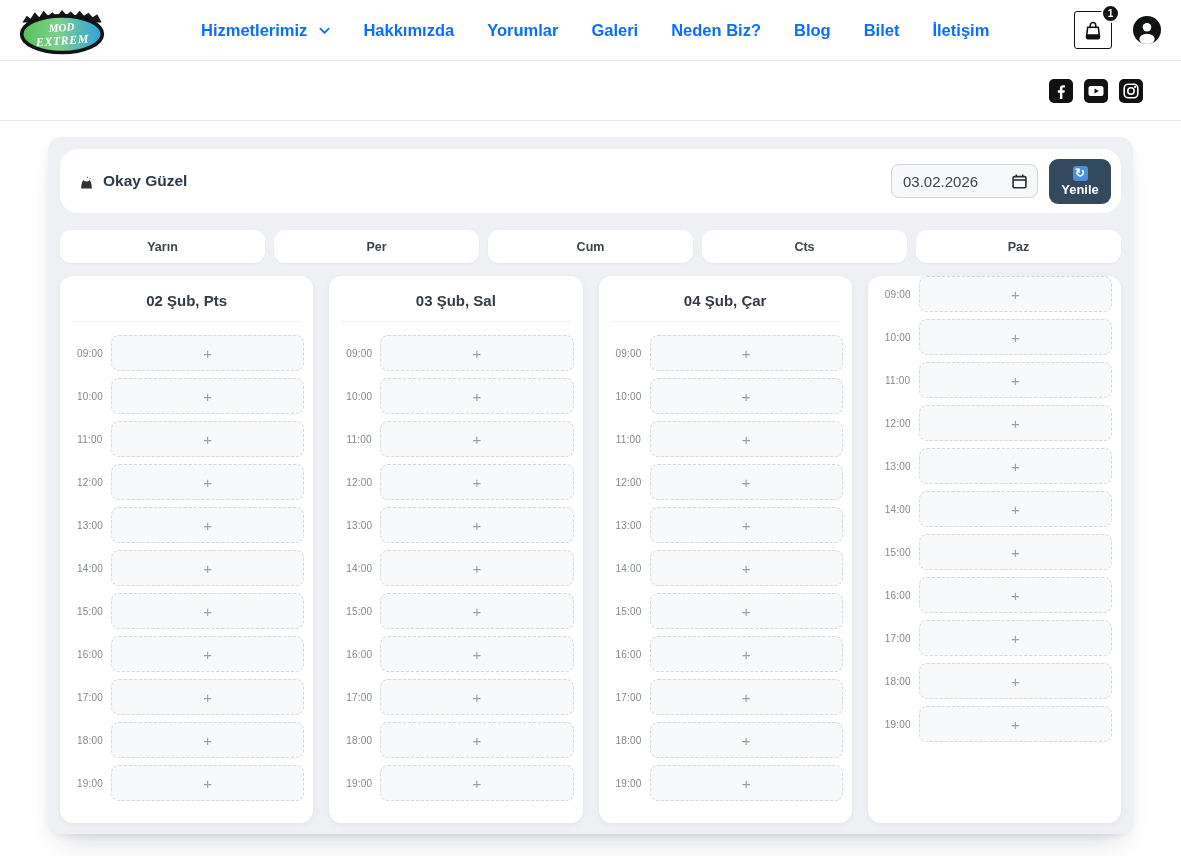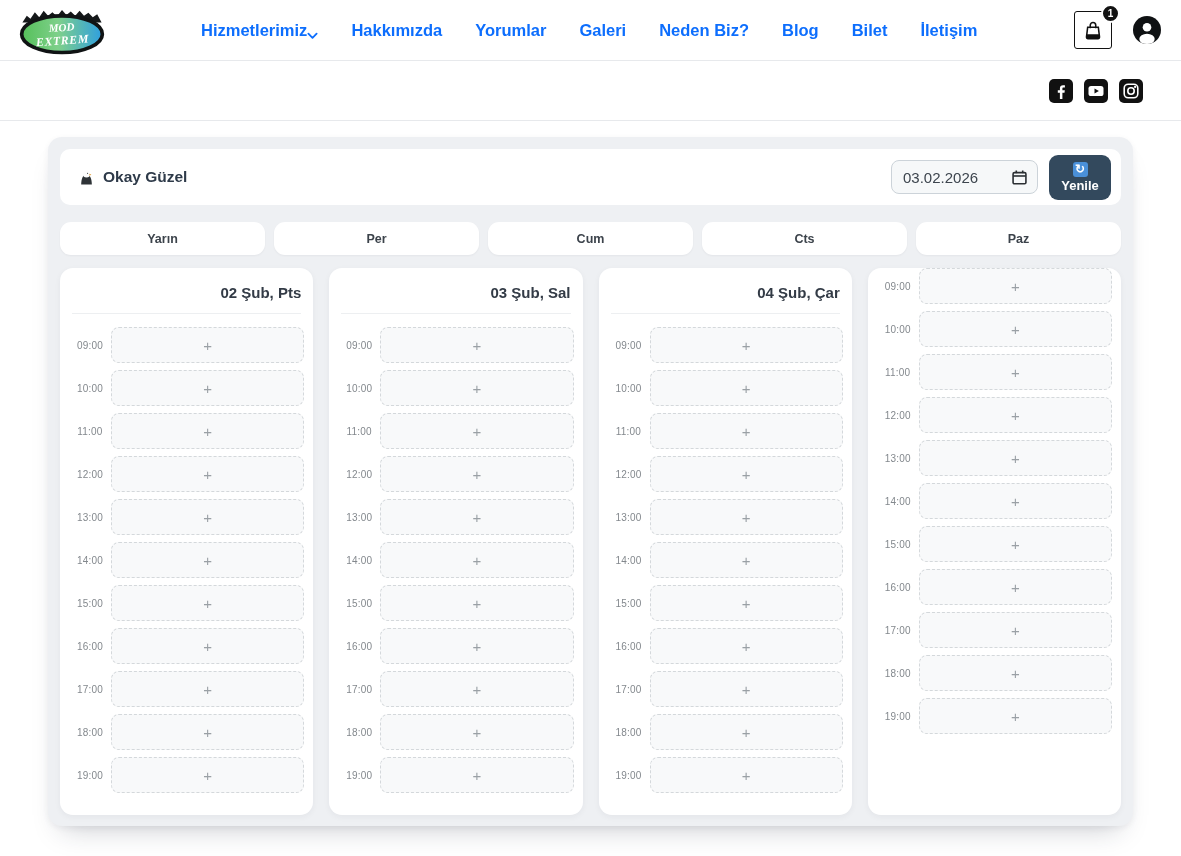--- a/index.html
+++ b/index.html
@@ -5,42 +5,42 @@
   * { margin:0; padding:0; box-sizing:border-box; }
   html,body { width:1181px; height:856px; background:#ffffff; overflow:hidden;
     font-family:"Liberation Sans", sans-serif; }
 
   
   .topbar { height:61px; display:flex; align-items:center; padding:0 20px 0 18px;
     border-bottom:1px solid #e7e9ec; background:#fff; }
   .logo { display:block; margin-top:2px; }
   .nav-links { display:flex; align-items:center; gap:33px; margin-left:95px; }
   .nav-link { color:#0d6efd; text-decoration:none; font-size:16.5px; font-weight:600;
-    display:flex; align-items:flex-end; gap:0; white-space:nowrap; }
+    display:flex; align-items:center; gap:12px; white-space:nowrap; }
   .chev { margin-top:2px; }
   .nav-right { margin-left:auto; display:flex; align-items:center; gap:21px; }
   .cart-btn { position:relative; width:38px; height:38px; background:#fff;
     border:1.6px solid #121212; border-radius:3px; cursor:pointer;
     display:flex; align-items:center; justify-content:center; }
   .cart-badge { position:absolute; top:-8px; right:-9px; width:19px; height:19px;
     background:#121212; border:2px solid #fff; border-radius:50%; color:#fff;
     font-size:10px; font-weight:bold; display:flex; align-items:center; justify-content:center; }
   .account-btn { background:none; border:none; cursor:pointer; display:flex; }
 
   
   .socialbar { height:60px; display:flex; align-items:center; justify-content:flex-end;
     gap:11px; padding-right:38px; border-bottom:1px solid #e7e9ec; background:#fff; }
   .soc-btn { background:none; border:none; cursor:pointer; display:flex; }
 
   
   .main { padding:16px 48px 0; }
   .panel { background:#eef0f3; border-radius:14px; padding:12px 12px 11px;
     box-shadow:0 16px 26px -14px rgba(30,40,60,.25), 0 2px 6px rgba(30,40,60,.06); }
 
-  .panel-header { background:#fff; border-radius:10px; height:56px; display:flex;
+  .panel-header { background:#fff; border-radius:18px; height:64px; display:flex;
     align-items:center; padding:0 10px 0 18px; margin-bottom:17px; }
   .person { display:flex; align-items:center; gap:8px; font-size:15.5px;
     font-weight:bold; color:#2e3a49; }
   .header-right { margin-left:auto; display:flex; align-items:center; }
   .date-field { width:147px; height:34px; background:#f6f8f9; border:1px solid #ccd3d9;
     border-radius:8px; display:flex; align-items:center; justify-content:space-between;
     padding:0 9px 0 11px; font-size:15px; color:#3d454e; cursor:pointer; }
   .refresh-btn { width:62px; height:45px; margin-left:11px; background:#33495d;
     border:none; border-radius:9px; color:#fff; font-size:13px; font-weight:bold;
     font-family:"Liberation Sans", sans-serif; cursor:pointer;
@@ -52,21 +52,21 @@
   .tabs { display:flex; gap:9px; margin-bottom:13px; }
   .day-tab { flex:1; height:33px; border:none; border-radius:11px; background:#fff;
     font-family:"Liberation Sans", sans-serif; font-size:12.5px; font-weight:bold;
     color:#3c434b; cursor:pointer; box-shadow:0 1px 2px rgba(30,40,60,.05); }
   .day-tab.active { background:#49a4e0; color:#fff; }
 
   
   .columns { display:flex; gap:16px; }
   .day-col { flex:1; background:#fff; border-radius:13px; padding:0 9px 15px;
     box-shadow:0 2px 6px rgba(30,40,60,.05); }
-  .col-header { text-align:right; font-size:15px; font-weight:bold; color:#333b46;
+  .col-header { text-align:center; font-size:15px; font-weight:bold; color:#333b46;
     padding:16px 0 12px; border-bottom:1px solid #edeff1; margin:0 3px 13px; }
   .slot-row { display:flex; align-items:center; margin-bottom:7px; }
   .time-label { width:42px; flex:0 0 42px; text-align:center; font-size:10px;
     font-weight:normal; color:#83888d; letter-spacing:.2px; }
   .slot { flex:1; height:36px; background:#f8f9fa; border:1px dashed #d4d8db;
     border-radius:8px; cursor:pointer; color:#9aa0a5; font-size:15px;
     display:flex; align-items:center; justify-content:center; }
 </style>
 </head>
 <body>

